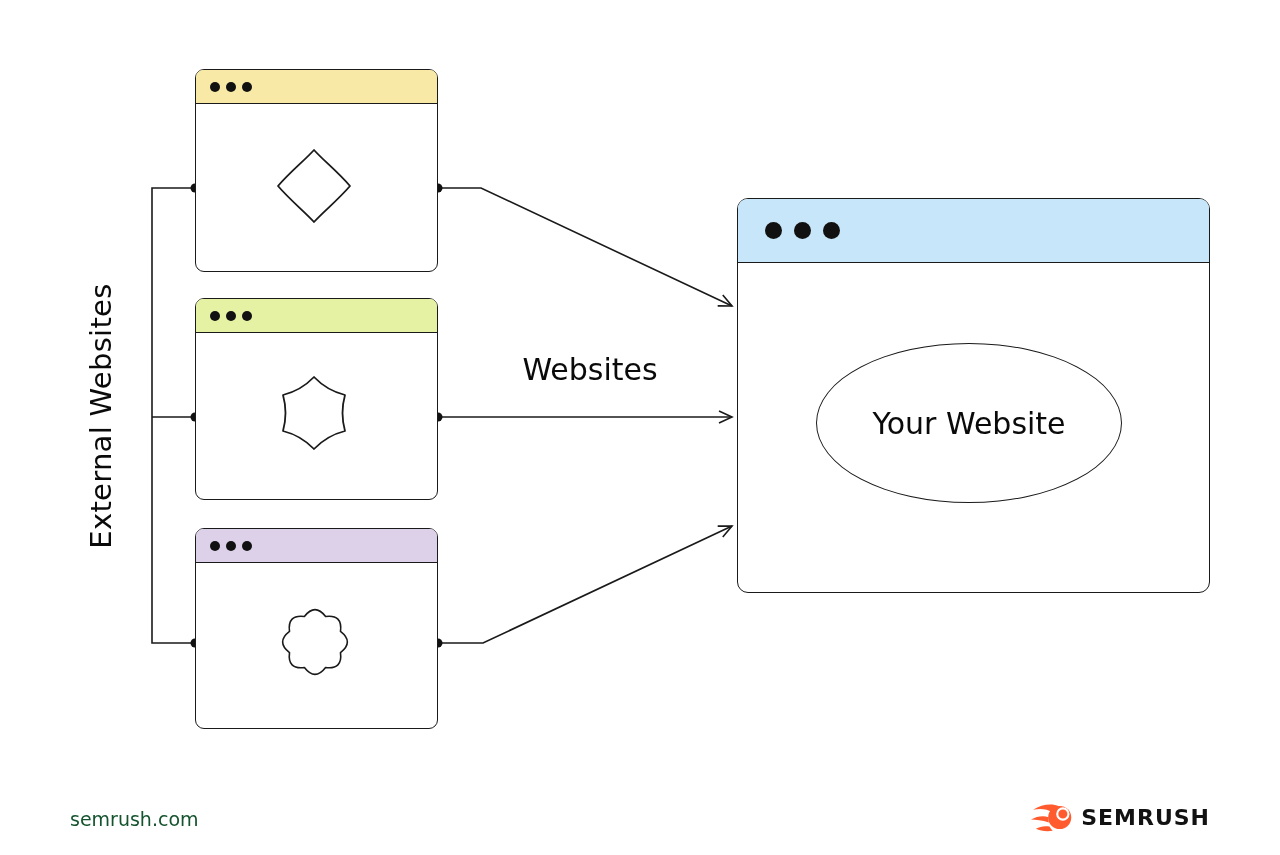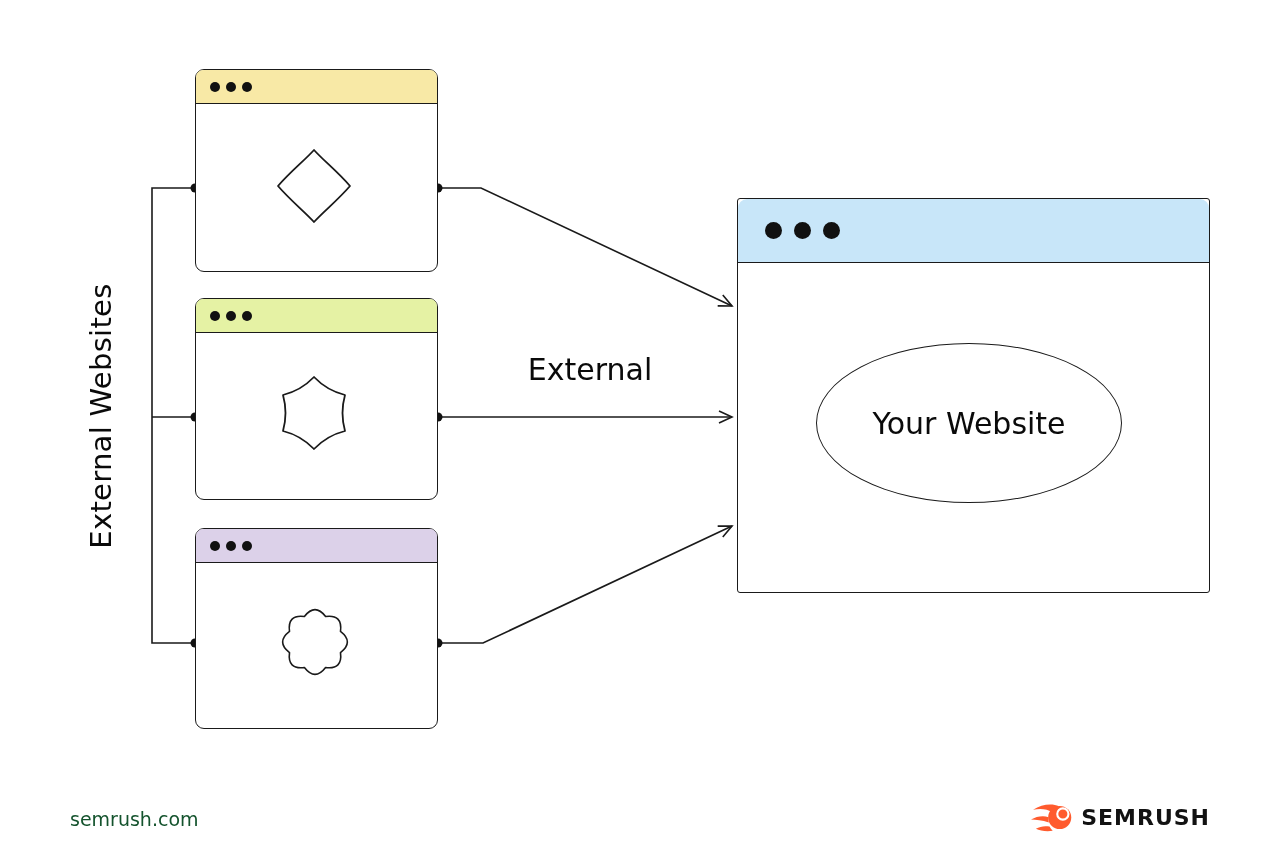--- a/index.html
+++ b/index.html
@@ -92,23 +92,23 @@
     <div class="titlebar small" style="background-color: rgb(220, 209, 233);">
       <span class="wdot small"></span>
       <span class="wdot small"></span>
       <span class="wdot small"></span>
     </div>
     <svg class="blob" style="top:72px;" width="82" height="82" viewBox="-6 -6 92 92">
       <path d="M68.6 51.9 Q71.1 71.1 51.9 68.6 Q40 84 28.1 68.6 Q8.9 71.1 11.4 51.9 Q-4 40 11.4 28.1 Q8.9 8.9 28.1 11.4 Q40 -4 51.9 11.4 Q71.1 8.9 68.6 28.1 Q84 40 68.6 51.9 Z"></path>
     </svg>
   </div>
 
-  <div class="backlinks">External</div>
+  <div class="backlinks">Websites</div>
 
-  <div class="window" style="left:737px; top:198px; width:473px; height:395px; border-radius:3px;">
+  <div class="window" style="left:737px; top:198px; width:473px; height:395px; border-radius:11px;">
     <div class="titlebar big" style="border-radius: 9px 9px 0px 0px; background-color: rgb(200, 230, 249);">
       <span class="wdot big"></span>
       <span class="wdot big"></span>
       <span class="wdot big"></span>
     </div>
     <div class="ellipse">
       <span>Your Website</span>
     </div>
   </div>
 

